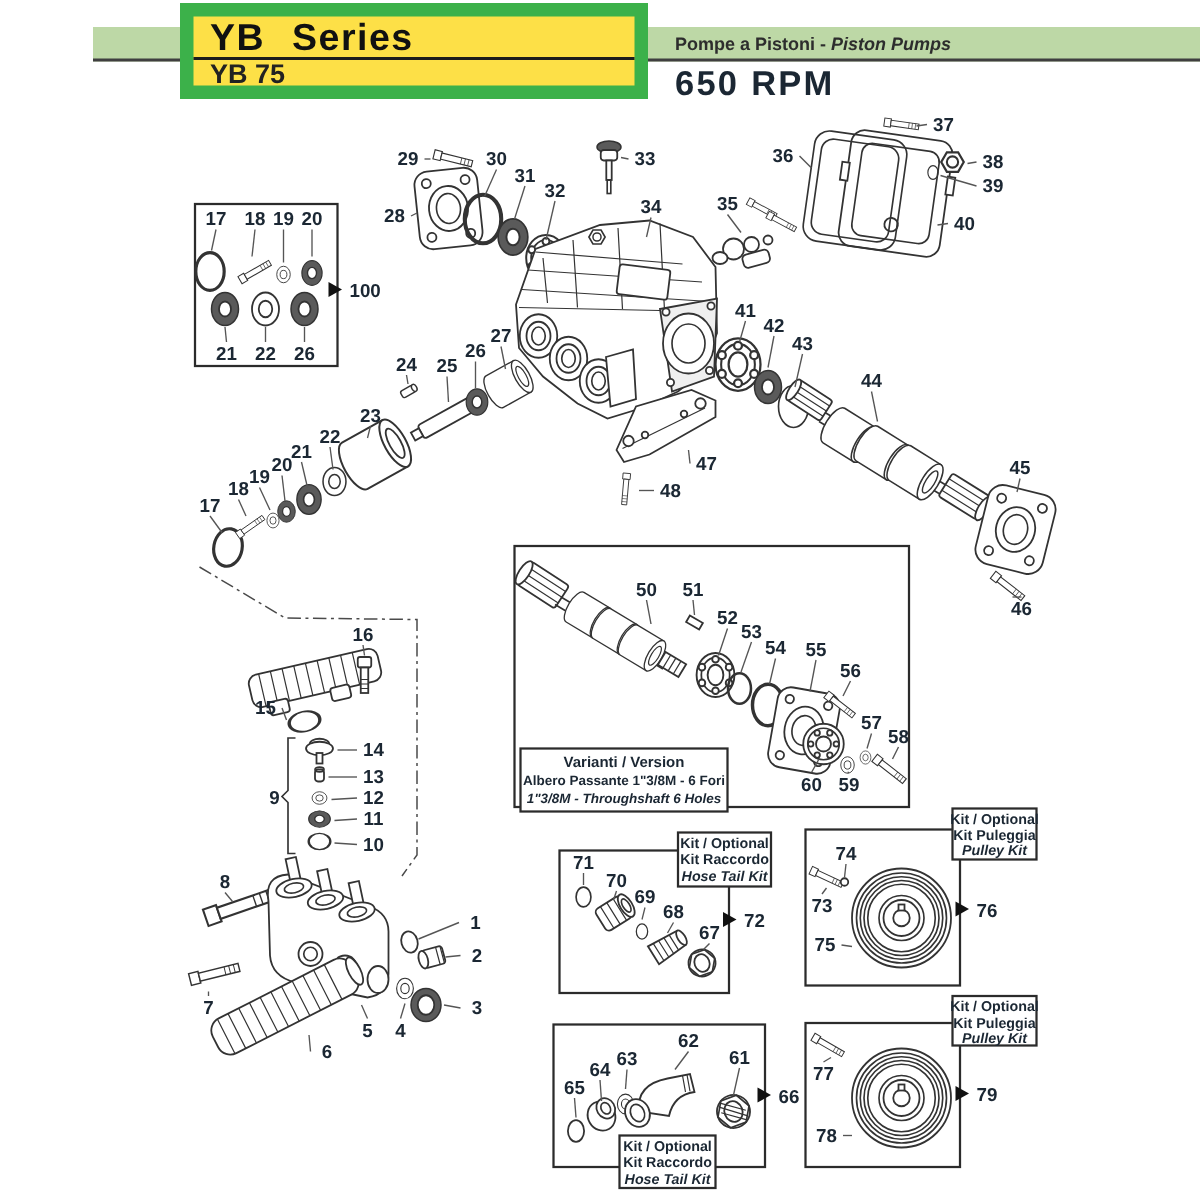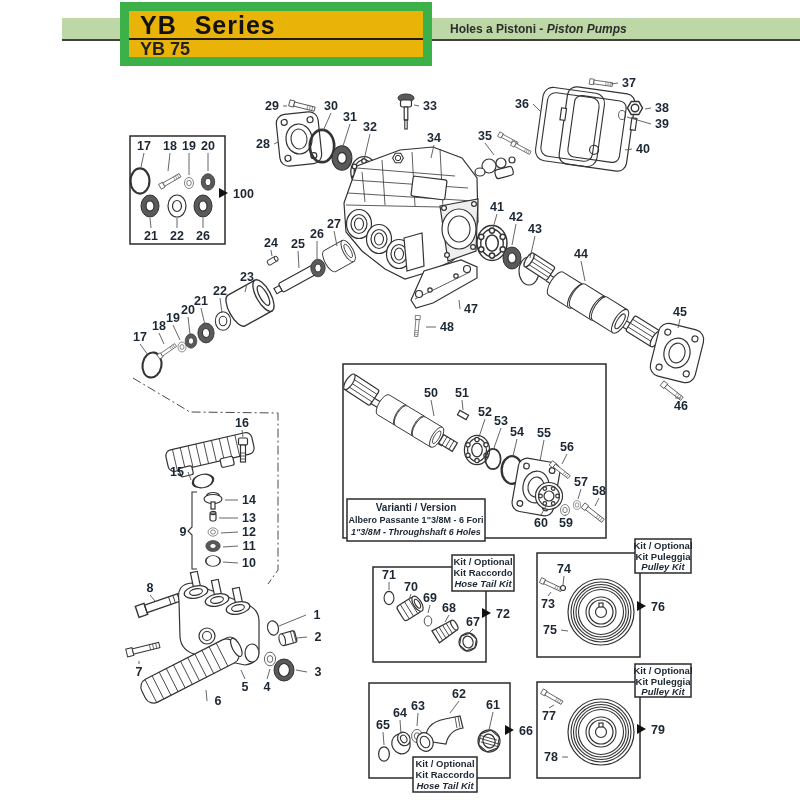--- a/index.html
+++ b/index.html
@@ -10,21 +10,21 @@
   html,body{margin:0;padding:0;background:#fff;}
   .page{position:relative;width:800px;height:800px;background:#fff;overflow:hidden;
         font-family:"Liberation Sans",sans-serif;}
   svg{position:absolute;left:0;top:0;z-index:1;}
 
   
   .band{position:absolute;left:62px;top:18px;right:0;height:21px;background:var(--band);
         border-bottom:2px solid #3f3f3f;z-index:2;display:flex;align-items:center;}
   .band .cat{position:absolute;left:388px;font-size:12px;font-weight:bold;color:#2d2d2d;white-space:pre;}
   .band .cat i{font-style:italic;margin-top:35px;}
-  .series-box{position:absolute;left:120px;top:2px;width:312px;height:64px;background:#eab308;
+  .series-box{position:absolute;left:120px;top:2px;width:312px;height:64px;background:#fde047;
         border:9px solid var(--accent);box-sizing:border-box;z-index:3;}
   .series-title{font-size:25px;font-weight:bold;color:#111;line-height:26px;padding:1px 0 0 11px;
         letter-spacing:1px;word-spacing:10px;}
   .series-divider{border-top:2px solid #1c1c1c;margin:0;}
   .series-model{font-size:18px;font-weight:bold;color:#222;line-height:17px;padding:1px 0 0 11px;}
   .rpm{position:absolute;left:450px;top:42px;font-size:23px;font-weight:bold;color:var(--ink);
         letter-spacing:1.5px;z-index:2;}
 
   
   .fw{fill:#fff;stroke:#333;stroke-width:1.2;}
@@ -629,21 +629,22 @@
         <line x1="549" y1="708" x2="554" y2="705" class="leader"></line>
         <text x="549" y="720" class="plabel">77</text>
         <line x1="562" y1="757" x2="568" y2="757" class="leader"></line>
         <text x="551" y="761" class="plabel">78</text>
         <polygon points="637,724 637,734 646,729" class="marker"></polygon>
         <text x="651" y="734" class="plabel mk">79</text>
       </g>
 </svg>
 
 <div class="band">
-  <span class="cat"><span>Holes a Pistoni - </span><i>Piston Pumps</i></span>
+  <span class="cat"><span>Pompe a Pistoni - </span><i>Piston Pumps</i></span>
 </div>
 <div class="series-box">
   <div class="series-title">YB Series</div>
   <div class="series-divider"></div>
   <div class="series-model">YB 75</div>
 </div>
+<div class="rpm">650 RPM</div>
 
 </div>
 
 </body></html>

